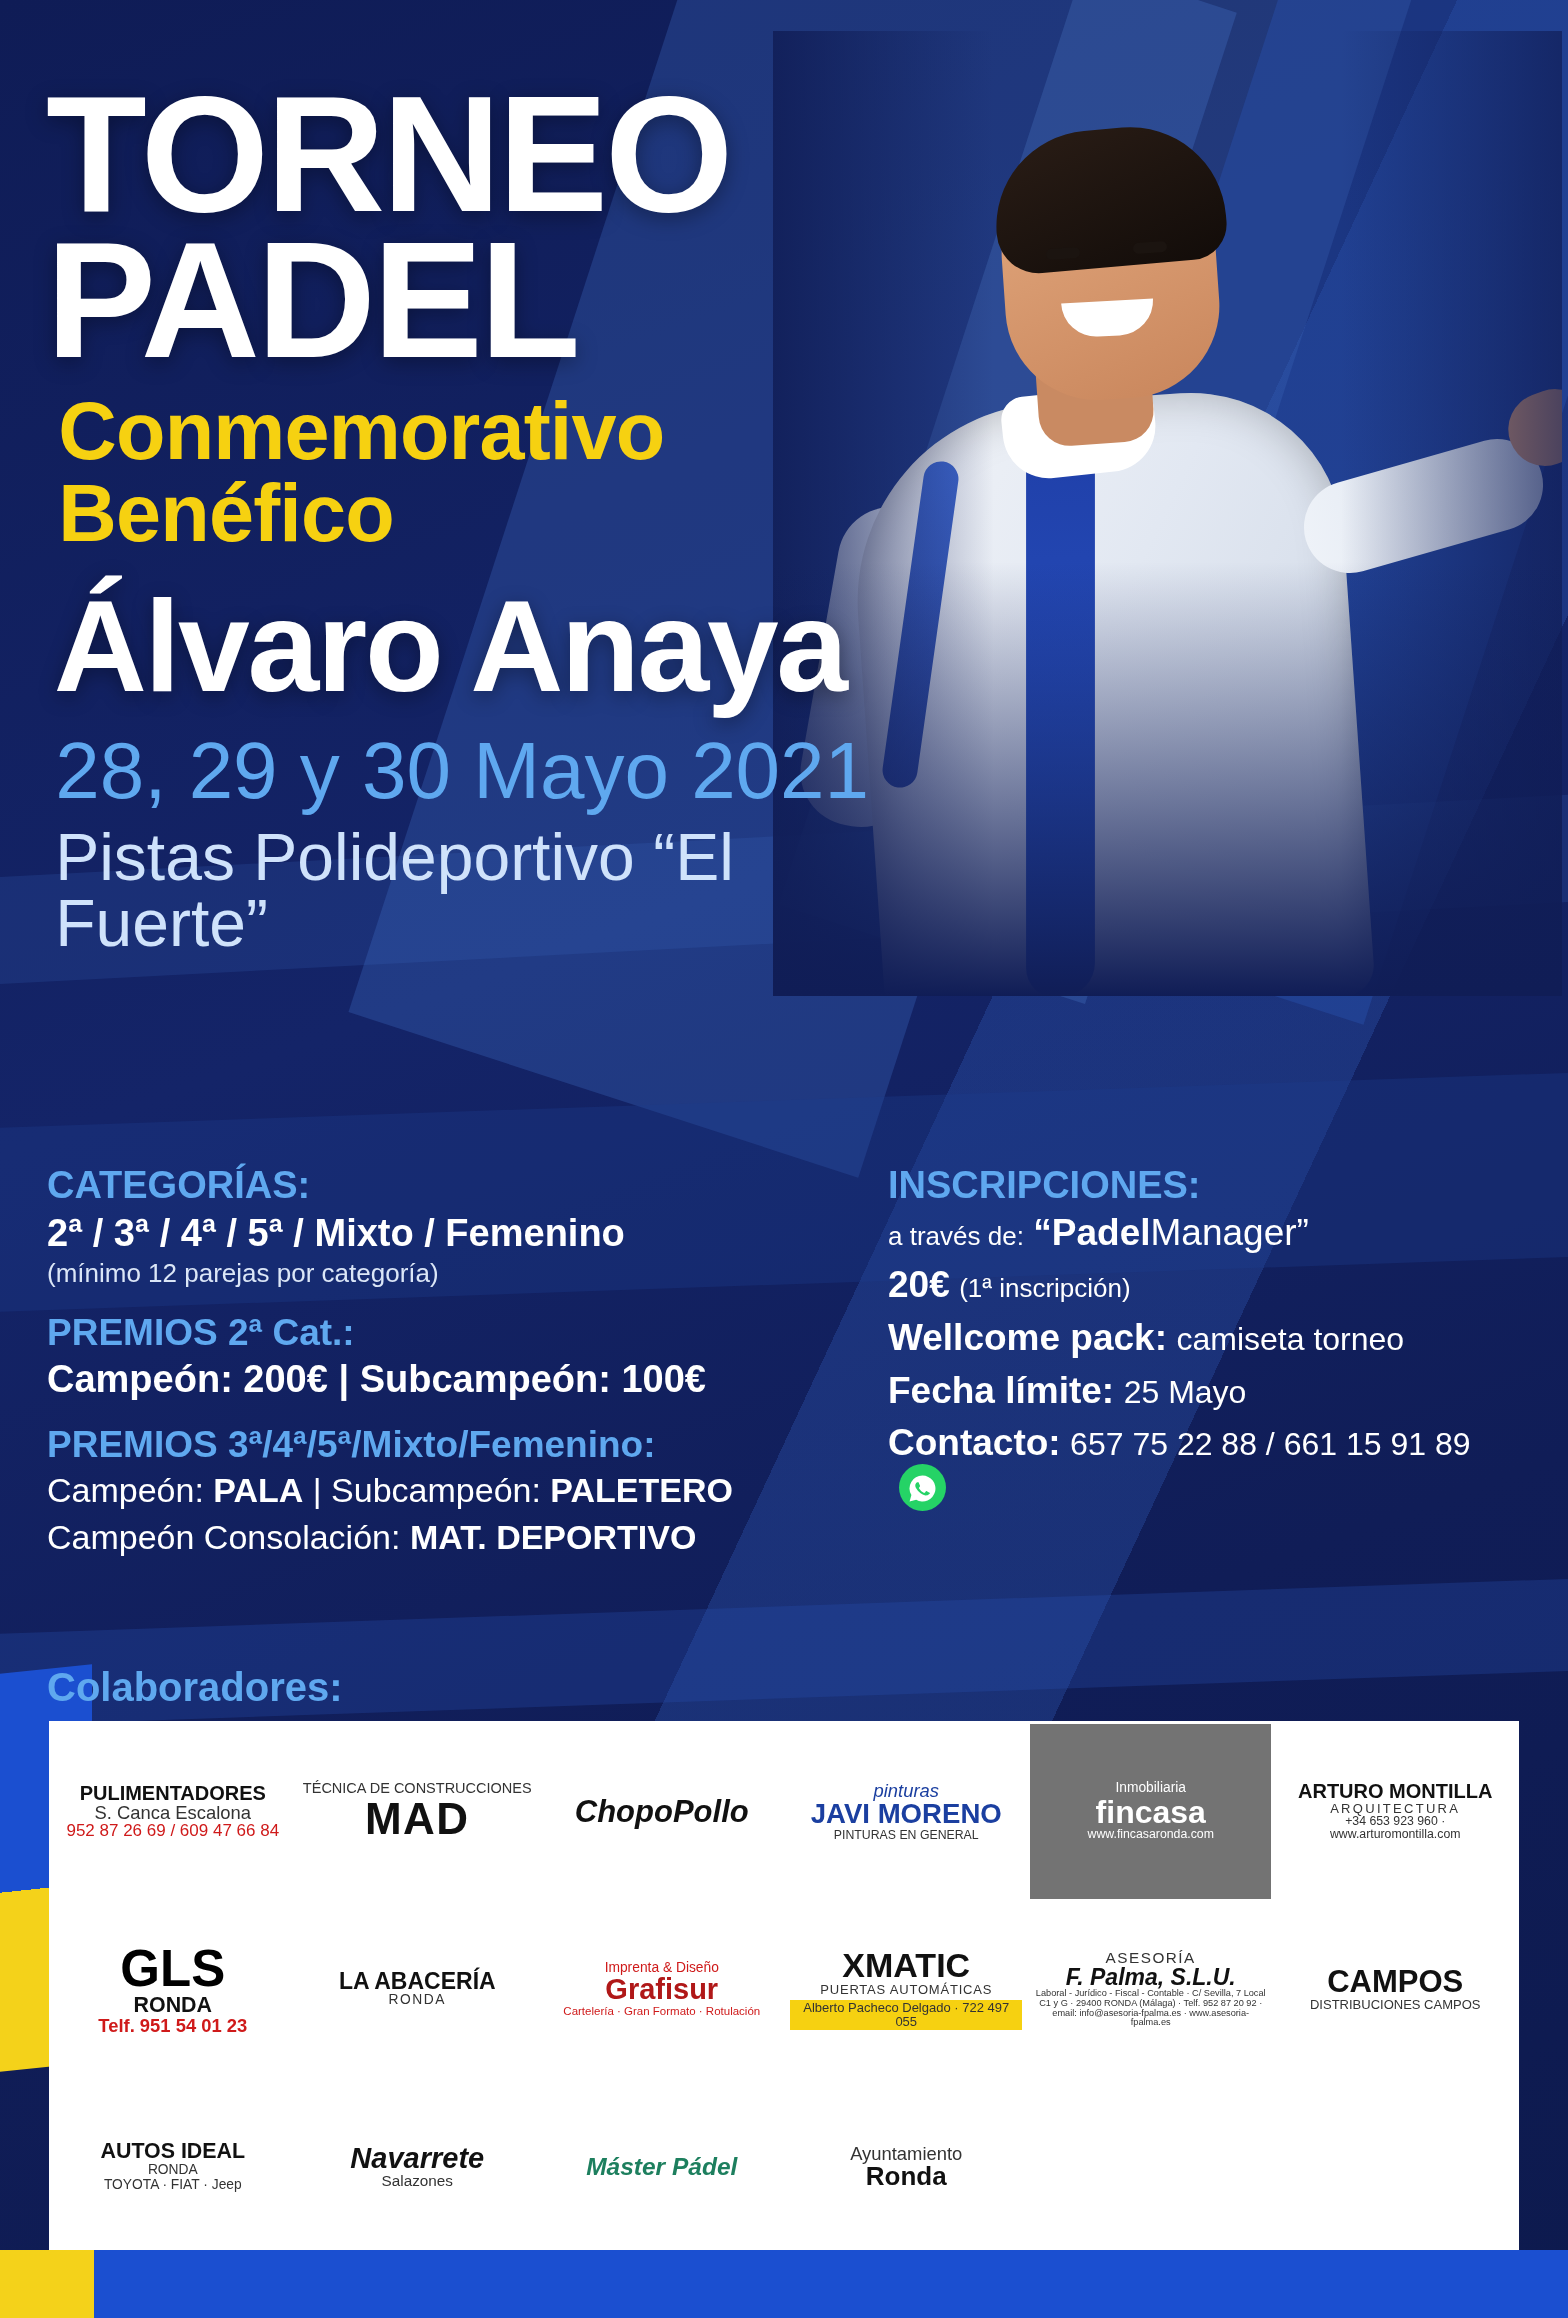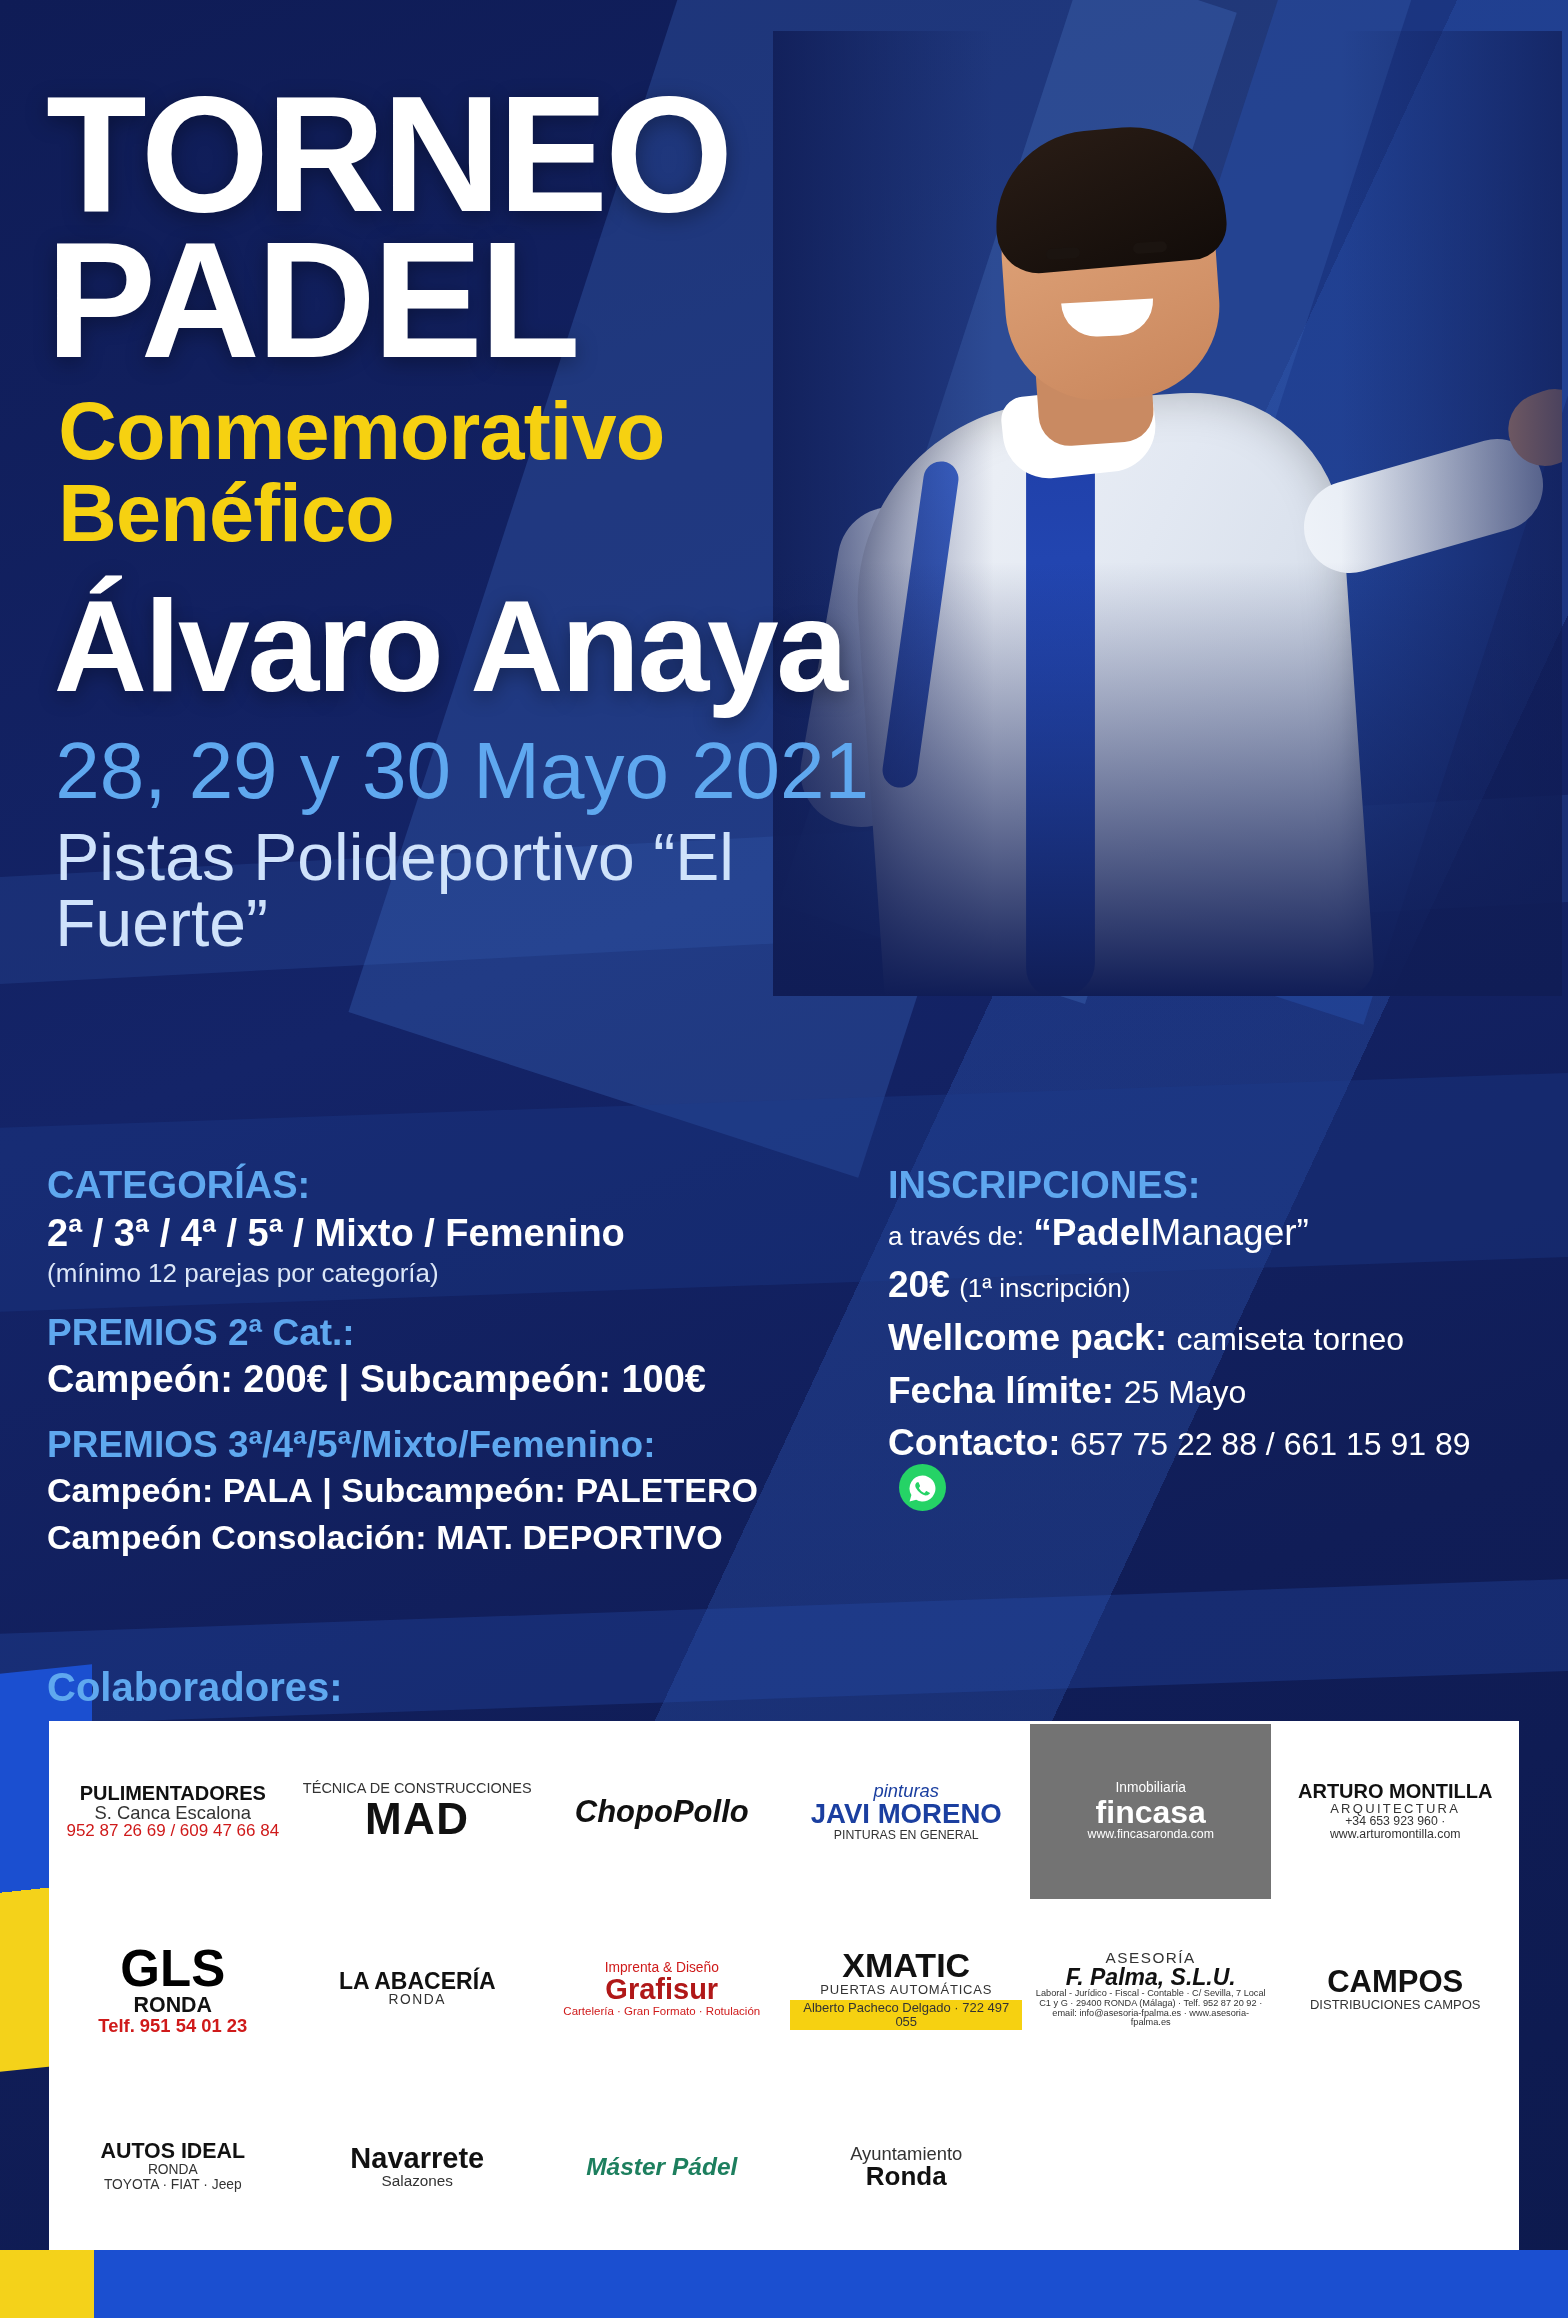--- a/index.html
+++ b/index.html
@@ -115,21 +115,21 @@
   .cols{position:absolute;top:1164px;left:0;width:1568px;height:505px;}
   .col{position:absolute;top:0;}
   .col-left{left:47px;width:819px;}
   .col-right{left:888px;width:643px;}
   .hd{color:#5fa8ef;font-size:38px;font-weight:bold;margin:0 0 4.6px 0;}
   .hd2{color:#5fa8ef;font-size:37px;font-weight:bold;margin:23px 0 4.6px 0;}
   .ln{color:#ffffff;font-size:38px;font-weight:bold;margin:0 0 3.1px 0;}
   .ln-small{color:#dbe6f7;font-size:26px;font-weight:normal;margin:0 0 4.6px 0;}
   .ln-mix{color:#ffffff;font-size:34px;margin:0 0 7.7px 0;}
   .ln-mix b{font-weight:bold;}
-  .ln-mix .light{font-weight:bold;text-align:center;}
+  .ln-mix .light{font-weight:normal;text-align:center;}
   .ln-r{color:#ffffff;font-size:34px;margin:0 0 10.7px 0;}
   .ln-r .big{font-weight:bold;font-size:37px;}
   .ln-r .sm{font-size:26px;}
   .wa{
     display:inline-block;width:47px;height:47px;border-radius:24px;background:#25d366;vertical-align:-12.3px;margin-left:10.7px;position:relative;
   }
   .wa svg{position:absolute;left:8.4px;top:8.4px;}
 
   
   .colab{position:absolute;left:47px;top:1665px;color:#5fa8ef;font-size:40px;font-weight:bold;}
@@ -309,21 +309,21 @@
     <div class="sp">
       <div class="n" style="font-size:31px">CAMPOS</div>
       <div class="s" style="font-size:13px">DISTRIBUCIONES CAMPOS</div>
     </div>
     <div class="sp">
       <div class="n" style="font-size:21.4px">AUTOS IDEAL</div>
       <div class="s" style="font-size:13.8px">RONDA</div>
       <div class="s" style="font-size:13.8px">TOYOTA · FIAT · Jeep</div>
     </div>
     <div class="sp">
-      <div class="n" style="font-size:29px;">Navarrete</div>
+      <div class="n" style="font-size:29px;font-style:italic">Navarrete</div>
       <div class="s" style="font-size:15.3px;">Salazones</div>
     </div>
     <div class="sp">
       <div class="n" style="font-size:24.5px;color:#1d7f5e;font-style:italic">Máster Pádel</div>
     </div>
     <div class="sp">
       <div class="s" style="font-size:18.4px">Ayuntamiento</div>
       <div class="n" style="font-size:26px">Ronda</div>
     </div>
   </div>

